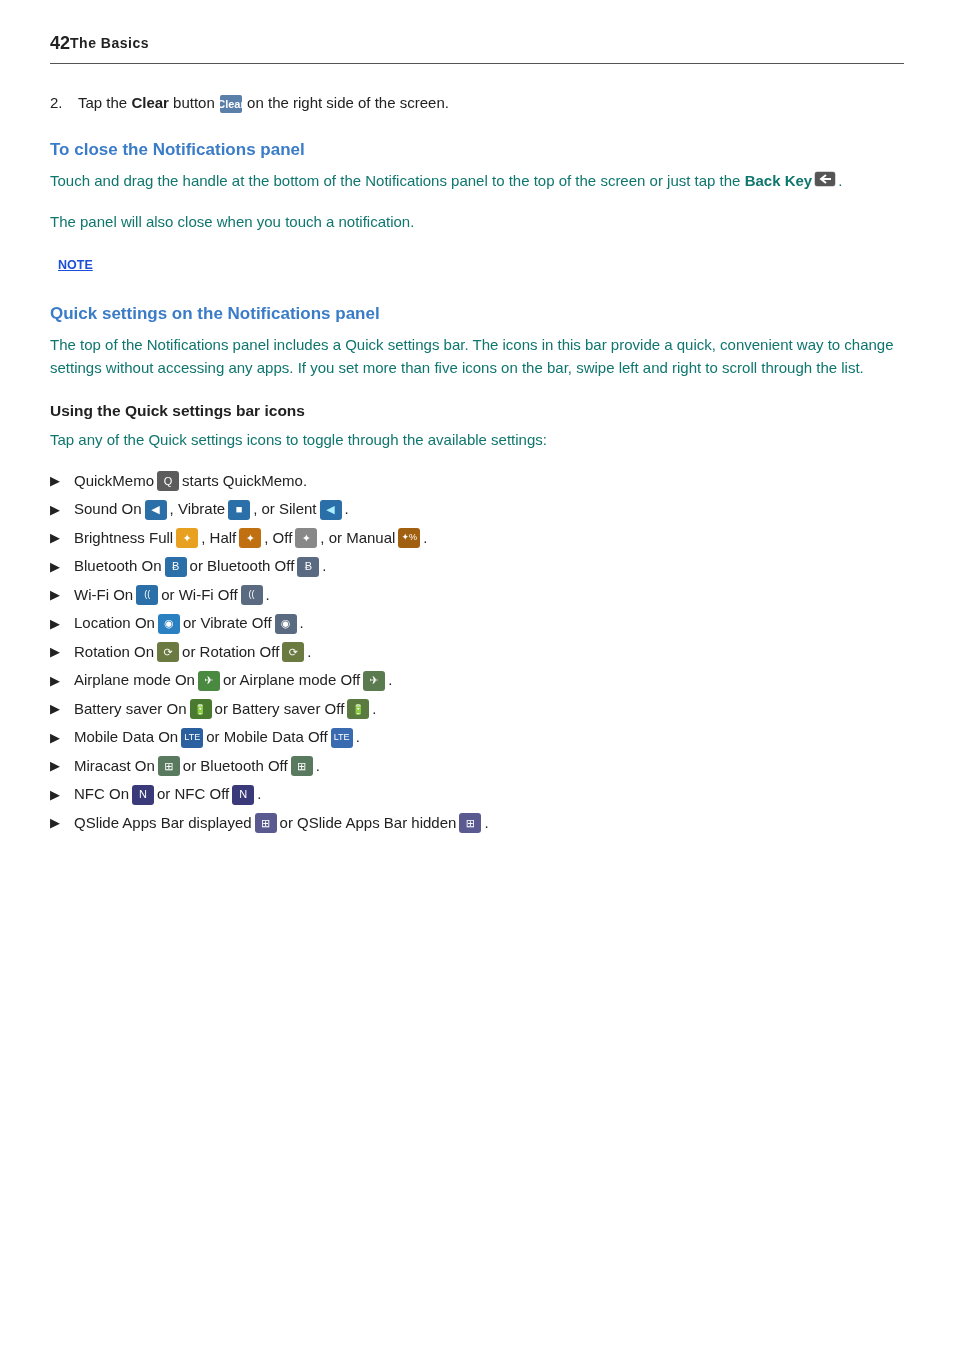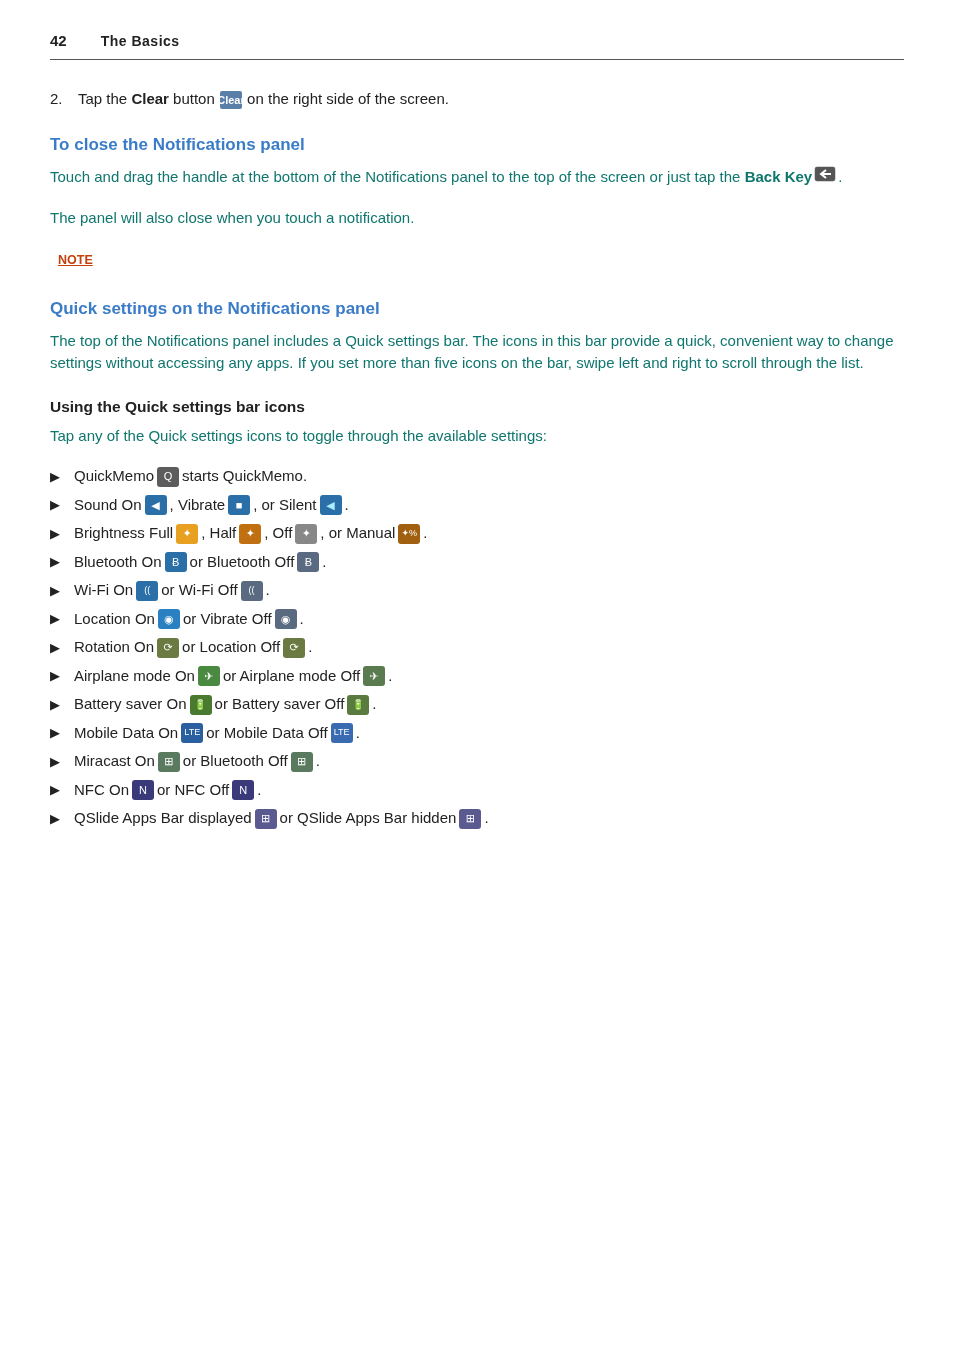--- a/index.html
+++ b/index.html
@@ -15,24 +15,24 @@
     }
 
     .page-header {
       display: flex;
       align-items: center;
       border-bottom: 1.5px solid #555;
       padding-bottom: 6px;
       margin-bottom: 28px;
     }
     .page-number {
-      font-size: 15px;
-      font-weight: bold;
-      color: #222;
-      margin-right: 34px;
+      font-size: 18px;
+      font-weight: bold;
+      color: #222;
+      margin-right: 0;
     }
     .page-title {
       font-size: 14px;
       font-weight: bold;
       color: #222;
       letter-spacing: 0.5px;
     }
 
     .section-body {
       margin-bottom: 18px;
@@ -86,21 +86,21 @@
     .note-box {
       margin: 12px 0 14px 0;
       padding: 4px 0 4px 8px;
       font-size: 12.5px;
       color: #444;
       display: flex;
       align-items: flex-start;
     }
     .note-label {
       font-weight: bold;
-      color: #c2410c;
+      color: #1d4ed8;
       margin-right: 8px;
       font-size: 12.5px;
       white-space: nowrap;
       text-decoration: underline;
     }
 
     .bullet-list {
       list-style: none;
       padding: 0;
       margin: 0;
@@ -274,21 +274,21 @@
       <span class="icon-box icon-loc-off">◉</span>
       <span>.</span>
     </span>
   </li>
 
   <li>
     <span class="bullet-arrow">▶</span>
     <span class="li-content">
       <span>Rotation On</span>
       <span class="icon-box icon-rot-on">⟳</span>
-      <span>or Location Off</span>
+      <span>or Rotation Off</span>
       <span class="icon-box icon-rot-off">⟳</span>
       <span>.</span>
     </span>
   </li>
 
   <li>
     <span class="bullet-arrow">▶</span>
     <span class="li-content">
       <span>Airplane mode On</span>
       <span class="icon-box icon-airplane-on">✈</span>

